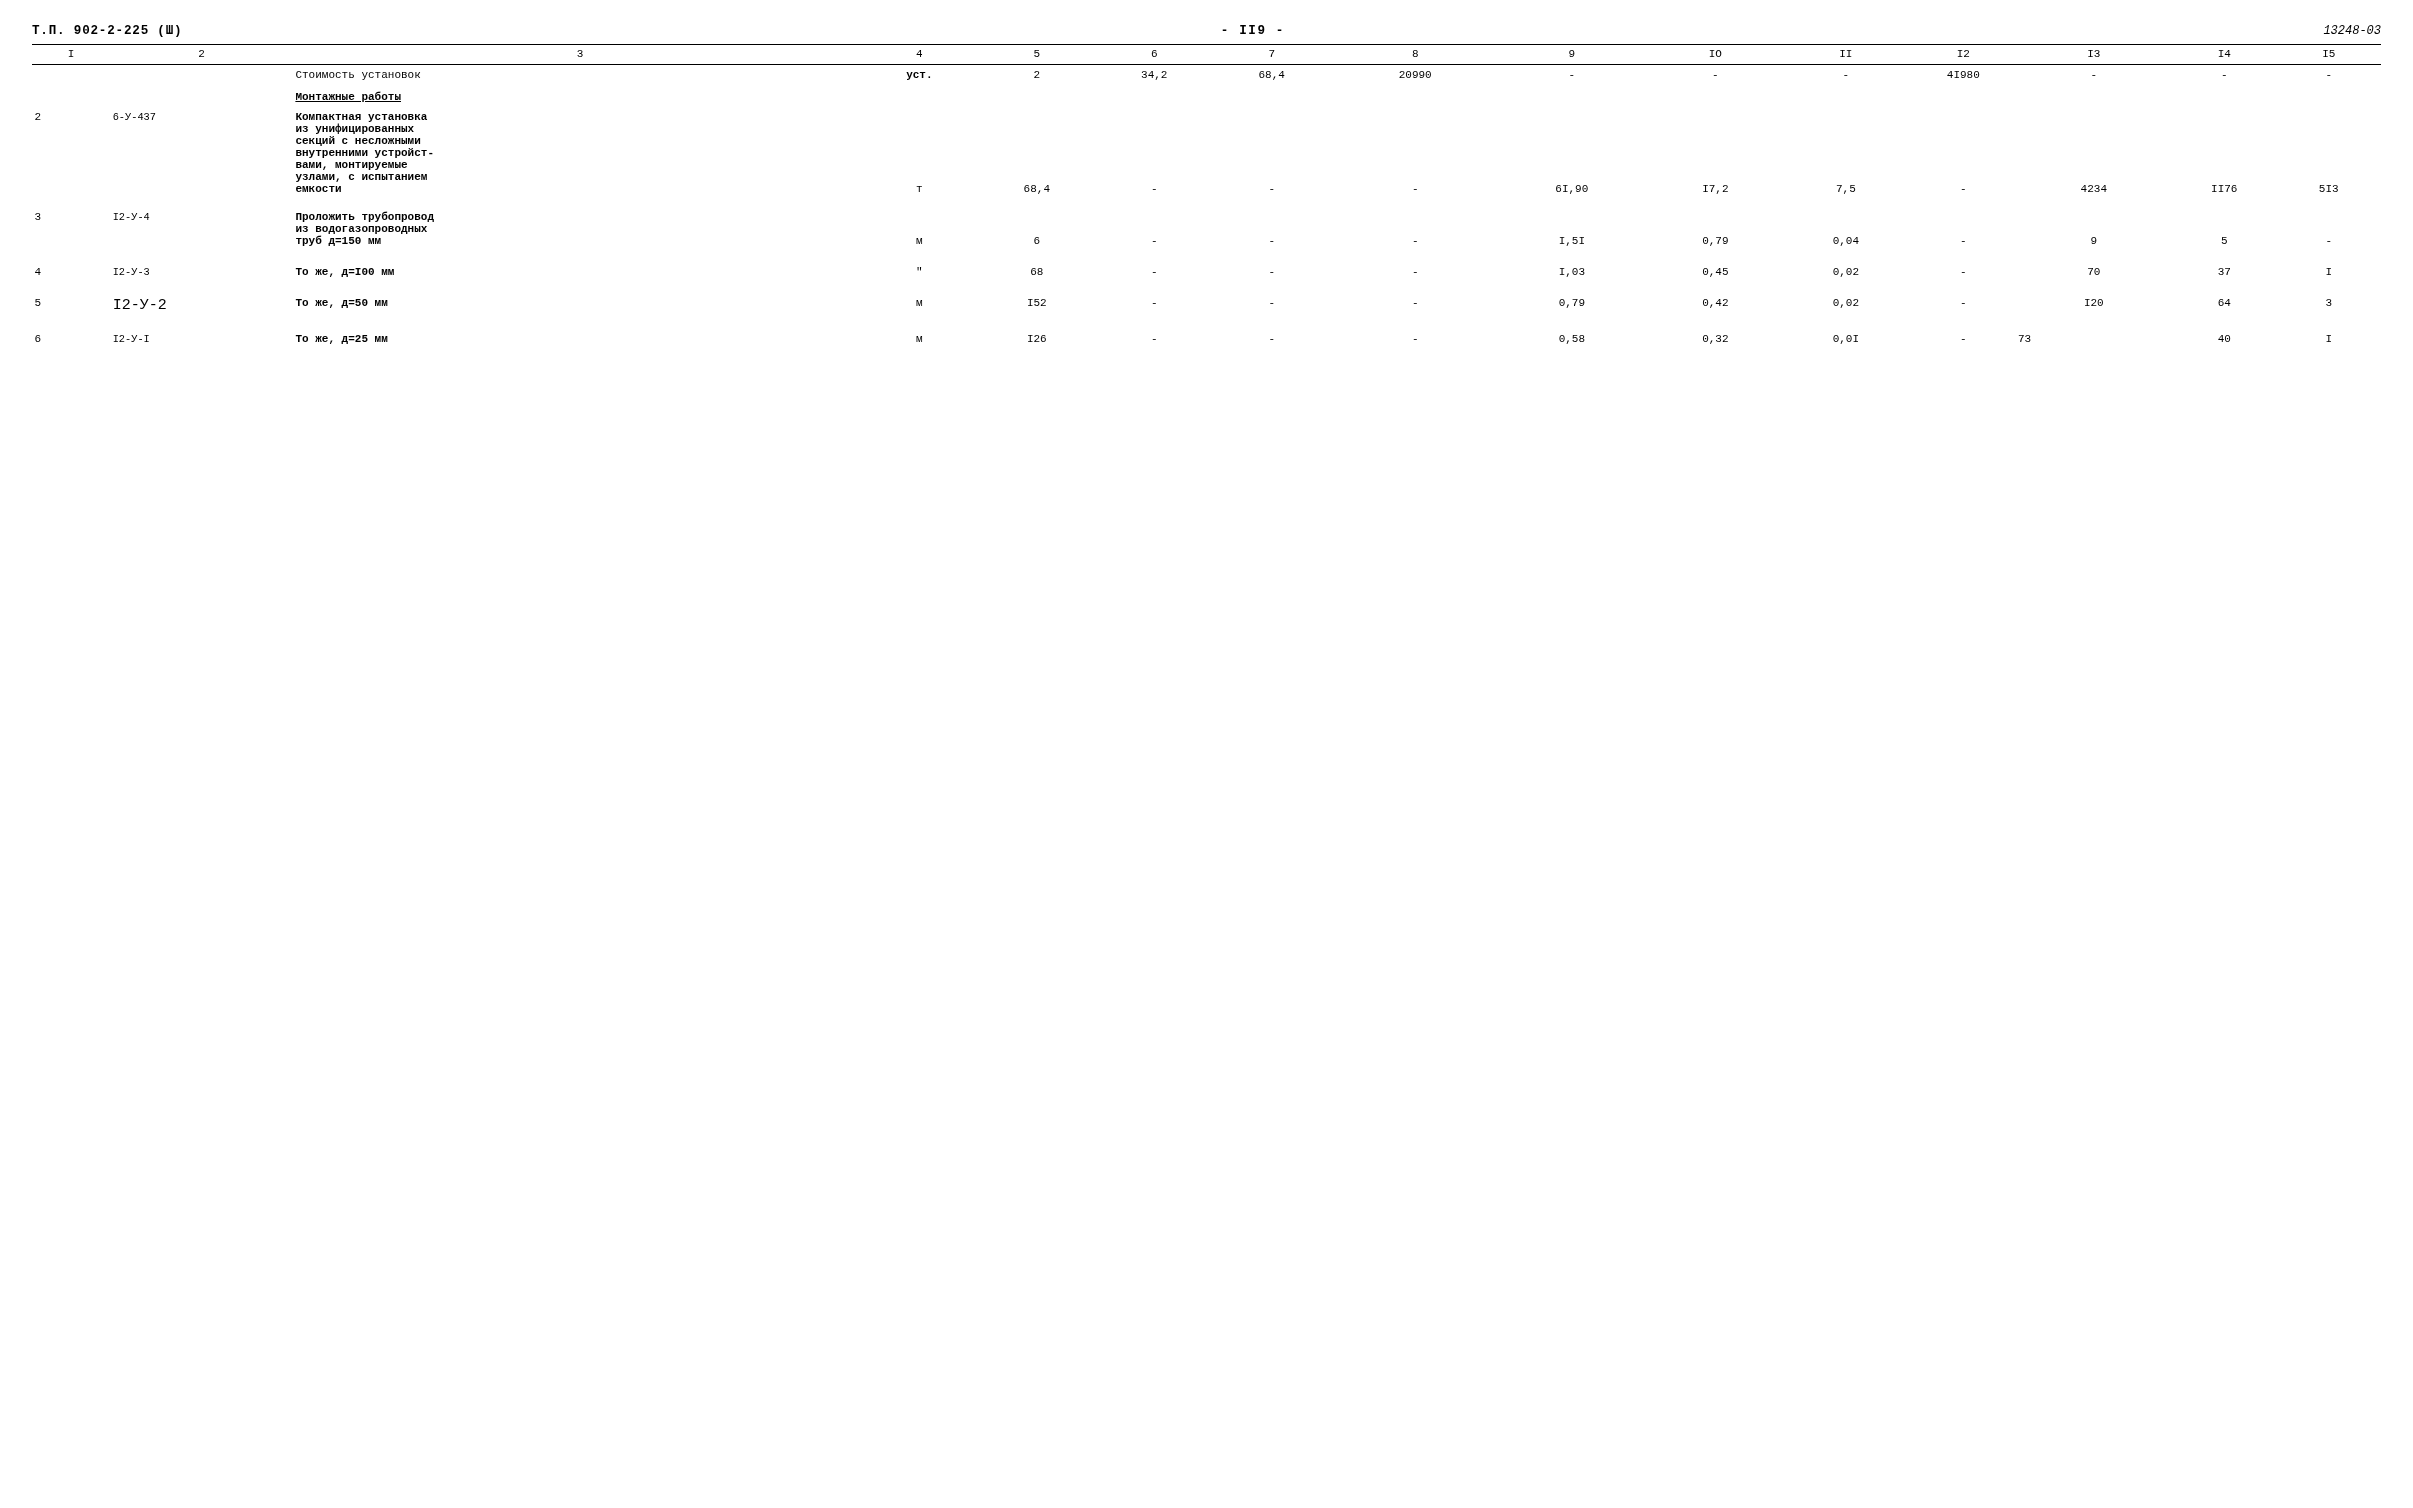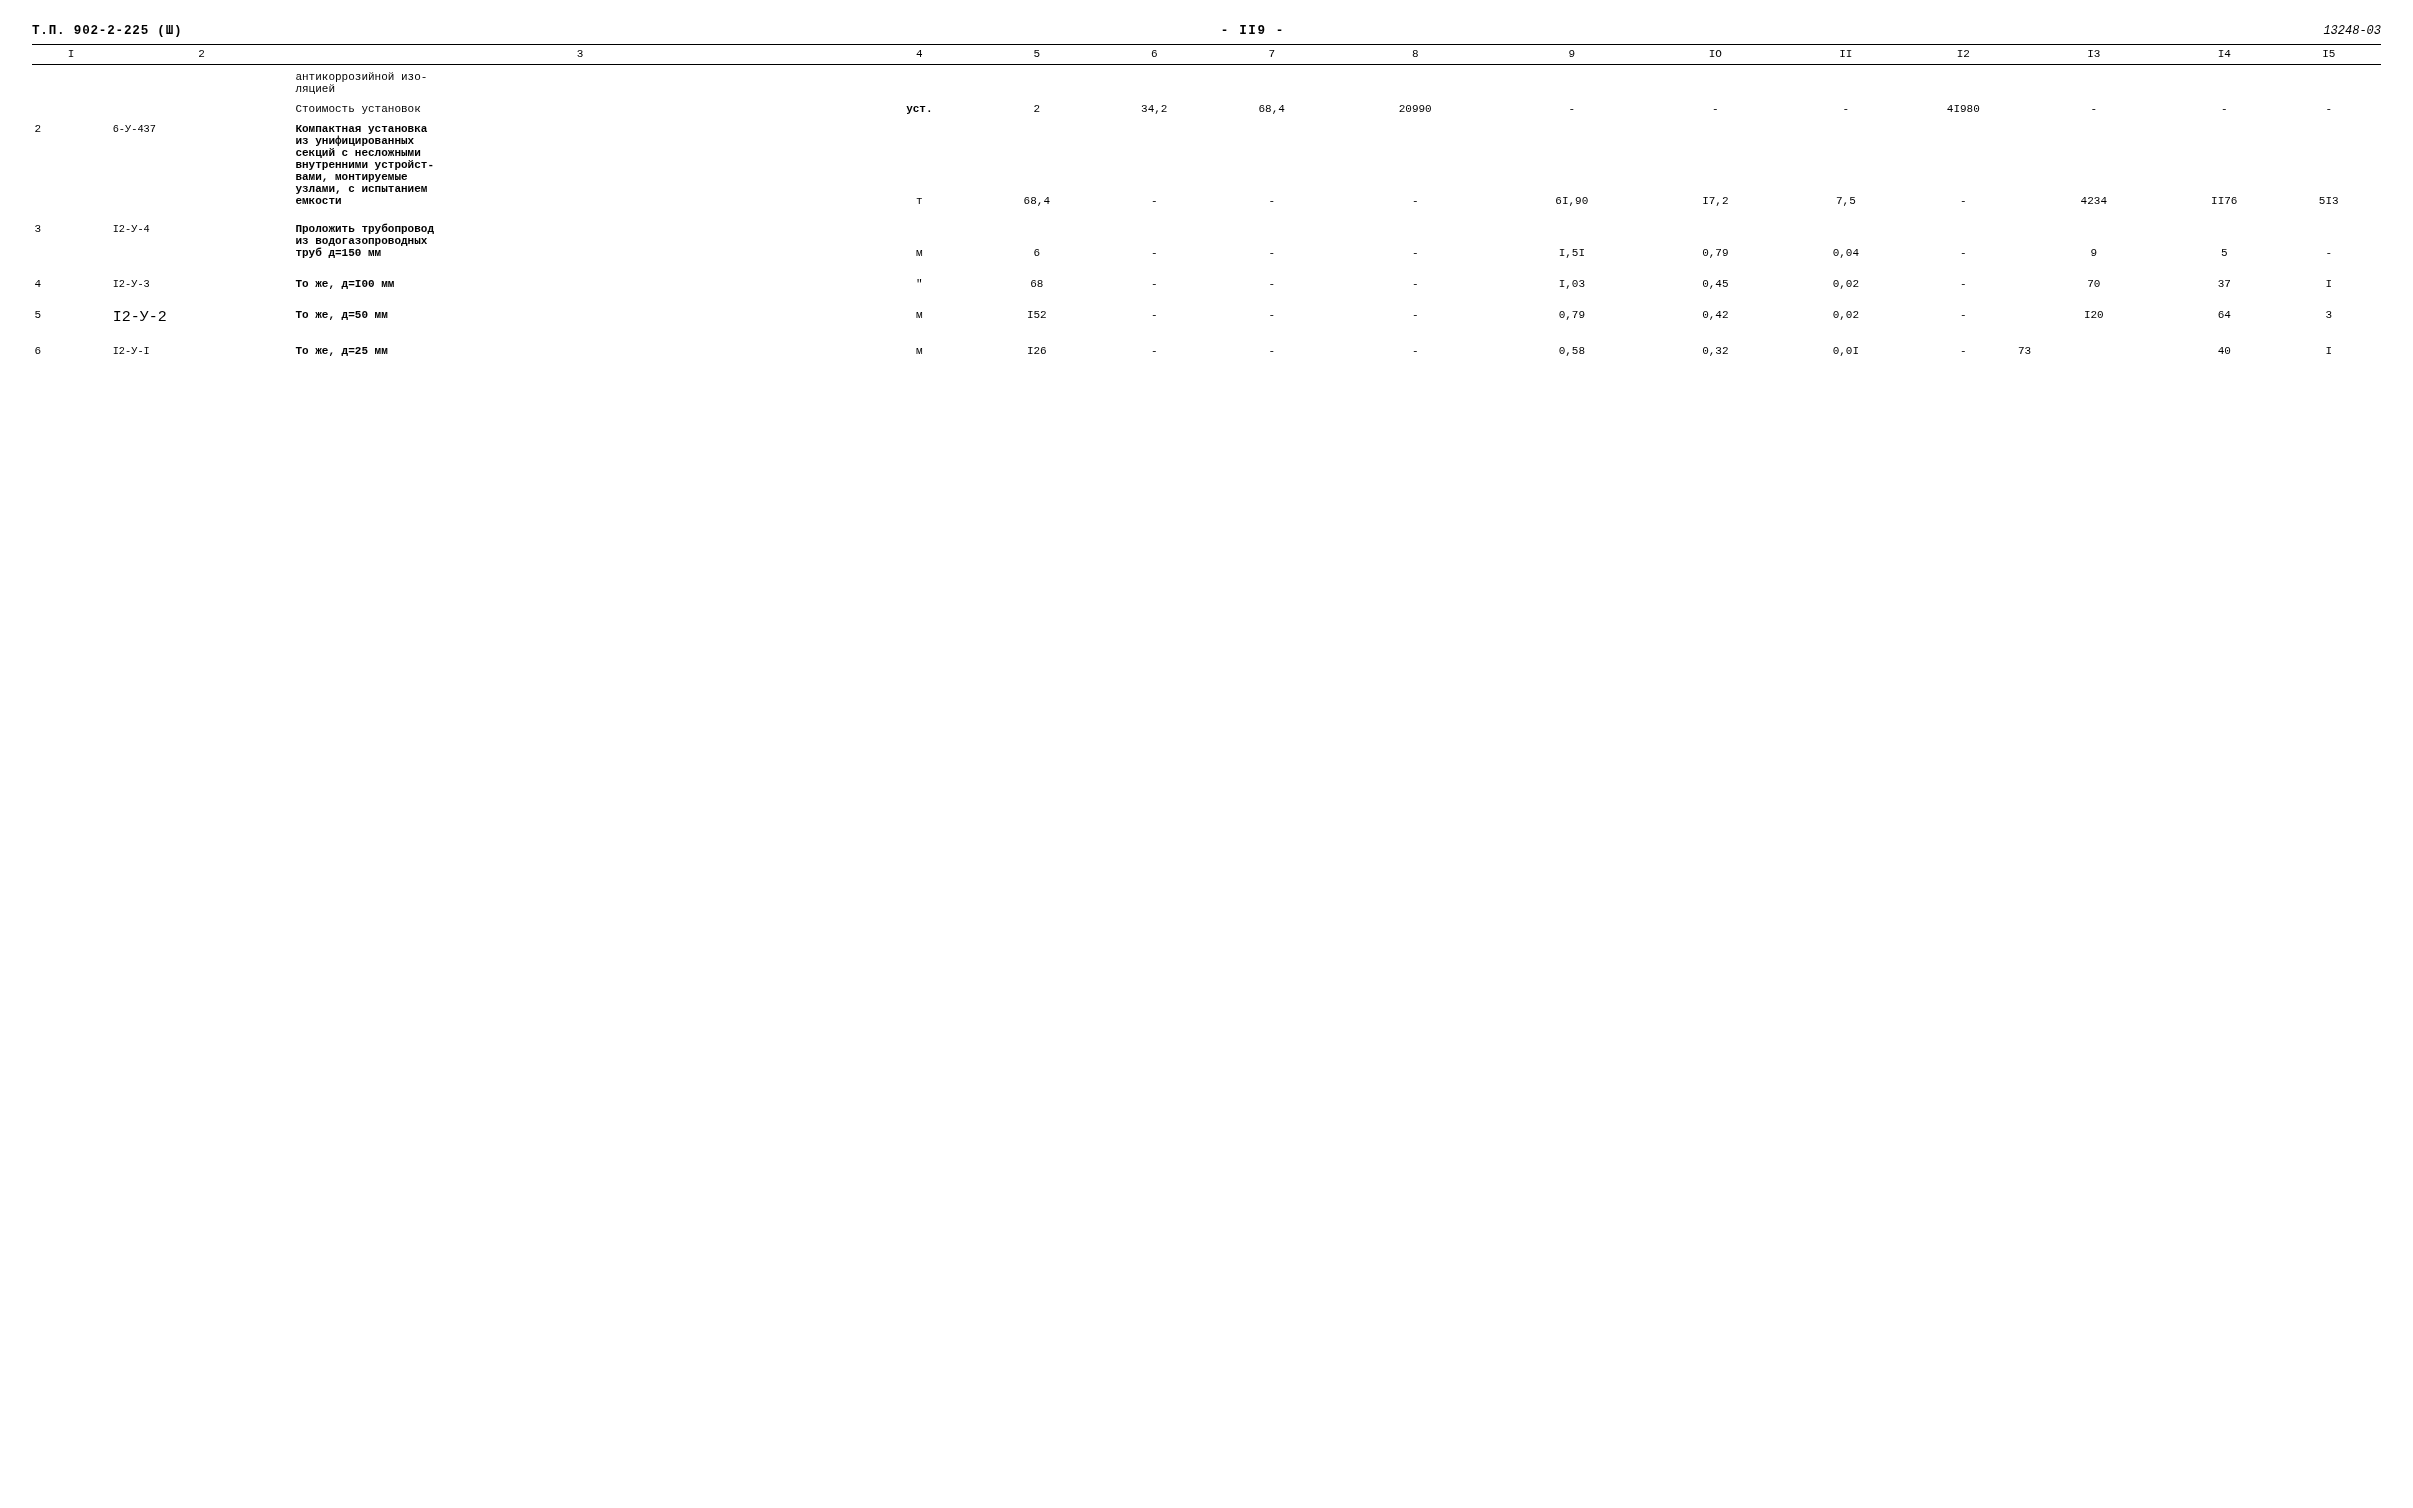--- a/index.html
+++ b/index.html
@@ -135,46 +135,45 @@
         <th>IO</th>
         <th>II</th>
         <th>I2</th>
         <th>I3</th>
         <th>I4</th>
         <th>I5</th>
       </tr>
     </thead>
     <tbody>
 
-      <tr class="data-row">
-        <td></td>
-        <td></td>
-        <td style="white-space: pre-line; padding-top: 6.3px;">антикоррозийной изо-
-ляцией</td>
-        <td colspan="12"></td>
-      </tr>
 
       <tr class="data-row">
         <td></td>
         <td></td>
         <td style="padding-top: 4.7px;">Стоимость установок</td>
         <td style="text-align:center; padding-top:4.7px; font-weight:bold;">уст.</td>
         <td style="text-align:center; padding-top:4.7px;">2</td>
         <td style="text-align:center; padding-top:4.7px;">34,2</td>
         <td style="text-align:center; padding-top:4.7px;">68,4</td>
         <td style="text-align:center; padding-top:4.7px;">20990</td>
         <td style="text-align:center; padding-top:4.7px;">-</td>
         <td style="text-align:center; padding-top:4.7px;">-</td>
         <td style="text-align:center; padding-top:4.7px;">-</td>
         <td style="text-align:center; padding-top:4.7px;">4I980</td>
         <td style="text-align:center; padding-top:4.7px;">-</td>
         <td style="text-align:center; padding-top:4.7px;">-</td>
         <td style="text-align:center; padding-top:4.7px;">-</td>
       </tr>
 
+      <tr class="data-row">
+        <td></td>
+        <td></td>
+        <td style="padding-top: 6.3px; text-decoration: underline; font-weight: bold;">Монтажные работы</td>
+        <td colspan="12"></td>
+      </tr>
 
       <tr class="data-row">
         <td style="padding-top: 4.7px;">2</td>
         <td style="padding-top: 4.7px; font-size: 10.3px;">6-У-437</td>
         <td style="white-space: pre-line; padding-top: 4.7px; font-weight: bold;">Компактная установка
 из унифицированных
 секций с несложными
 внутренними устройст-
 вами, монтируемые
 узлами, с испытанием

